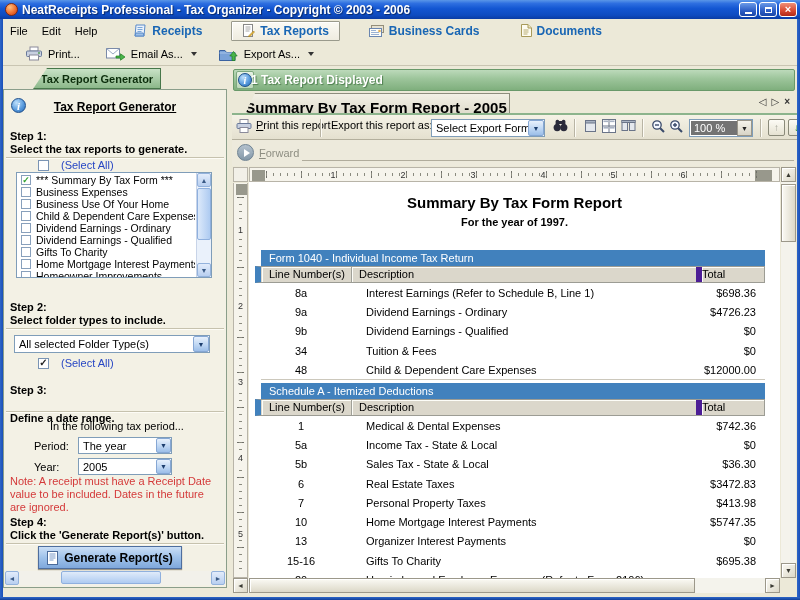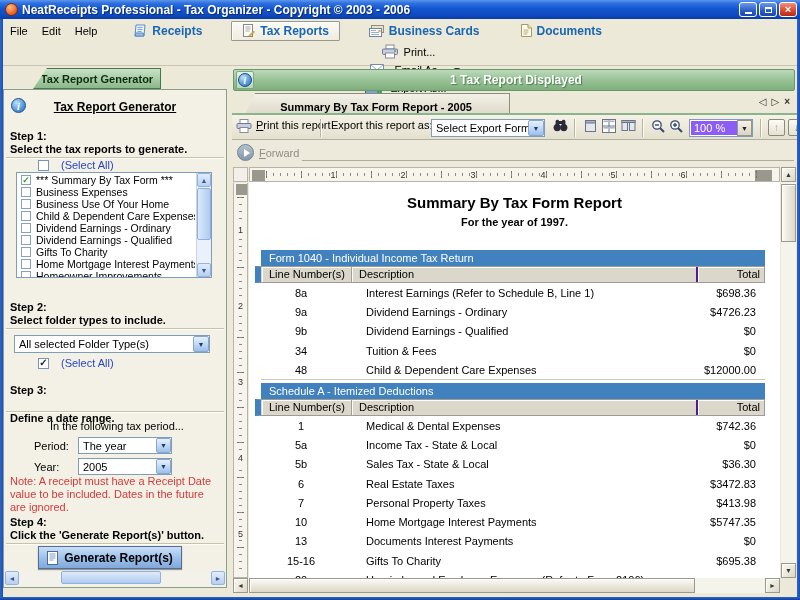--- a/index.html
+++ b/index.html
@@ -28,21 +28,21 @@
 
 
 .menubar { position:absolute; top:19px; left:3px; right:3px; height:23px; background:#ECE9D8; display:flex; align-items:center; }
 .menu-item { padding:2px 7px; color:#000; }
 .menu-item::first-letter { text-decoration:underline; }
 .nav-tab { display:flex; align-items:center; gap:5px; color:#1966B4; font-weight:bold; font-size:12px; padding:2px 10px; margin-left:18px; border:1px solid transparent; }
 .nav-tab.selected { background:linear-gradient(180deg,#FBFAF4,#EFECE0); border:1px solid #9A9A8C; border-radius:1px; box-shadow:inset 1px 1px 0 #fff; }
 .nav-tab .nicon { display:inline-block; }
 
 
-.apptoolbar { position:absolute; top:42px; left:3px; right:3px; height:24px; background:#ECE9D8; border-bottom:1px solid #C9C5B2; display:flex; align-items:center; padding-left:16px;flex-direction:column; }
+.apptoolbar { position:absolute; top:42px; left:3px; right:3px; height:24px; background:#ECE9D8; border-bottom:1px solid #C9C5B2; display:flex; align-items:center; padding-left:16px; }
 .tbtn { display:flex; align-items:center; gap:5px; padding:2px 6px; color:#000; }
 .drop-caret { width:0; height:0; border-left:3px solid transparent; border-right:3px solid transparent; border-top:4px solid #333; margin-left:3px; }
 
 
 .sidebar { position:absolute; left:3px; top:66px; width:226px; height:528px; }
 .side-tabstrip { position:absolute; top:0; left:0; right:0; height:24px; }
 .side-tab { position:absolute; left:30px; top:2px; width:128px; height:21px;
   background:linear-gradient(180deg,#C8E2C6,#8CB88A); border:1px solid #47774A;
   clip-path:polygon(14px 0, 100% 0, 100% 100%, 0 100%);
   display:flex; align-items:center; justify-content:center; font-weight:bold; font-size:11px; color:#0C2E0C; }
@@ -81,37 +81,37 @@
 .hs-btn { width:14px; height:14px; background:linear-gradient(180deg,#E2ECFB,#B8CFF0); border:1px solid #93B2DC; border-radius:2px; color:#3A5A86; font-size:7px; display:flex; align-items:center; justify-content:center; flex:0 0 auto; }
 .hs-track { flex:1; position:relative; }
 .hs-thumb { position:absolute; top:0; height:13px; background:linear-gradient(180deg,#E0EBFA,#AECBF1); border:1px solid #8FB0DE; border-radius:2px; }
 .side-hscroll { left:1px; right:1px; bottom:2px; }
 
 
 .rightpanel { position:absolute; left:232px; top:66px; width:566px; height:528px; }
 .green-bar { position:absolute; left:1px; top:3px; right:3px; height:22px;
   background:linear-gradient(180deg,#BCDABA 0%,#9CC49A 45%,#7FAF7D 100%); border:1px solid #699969; border-radius:2px;
   display:flex; align-items:center; }
-.green-bar .bar-text { position:absolute; left:4px; right:0; text-align:center; color:#fff; font-weight:bold; font-size:12px; text-shadow:1px 1px 1px #4E7E4E; }
+.green-bar .bar-text { position:absolute; left:17px; right:0; text-align:left; color:#fff; font-weight:bold; font-size:12px; text-shadow:1px 1px 1px #4E7E4E; }
 .info-btn { position:absolute; left:2px; top:1px; width:18px; height:18px; background:linear-gradient(180deg,#E6F2E4,#BCD8BA); border:1px solid #7FA87F; border-radius:2px; display:flex; align-items:center; justify-content:center; }
 .tabrow { position:absolute; left:0; top:26px; right:0; height:21px; }
 .rep-tab { position:absolute; left:10px; top:1px; width:268px; height:28px;
   background:linear-gradient(180deg,#F3F1E6,#D8D4C4); border:1px solid #8E8E7E; clip-path:polygon(13px 0,100% 0,100% 100%,0 100%);
-  display:flex; align-items:center; justify-content:center; font-weight:bold; font-size:11px; }
+  display:flex; align-items:center; justify-content:center; font-weight:bold; font-size:15px; }
 .tab-nav { position:absolute; right:8px; top:4px; display:flex; gap:5px; align-items:center; color:#333; font-size:10px; }
 .tab-nav span { cursor:default; }
 .rep-toolbar { position:absolute; left:0; right:0; top:47px; height:27px;
   border-top:2px solid #8CB48C; border-bottom:1px solid #B3AF9D;
   background:linear-gradient(180deg,#F5F2E6,#E4E0CF); }
 .rtb-item { position:absolute; top:4px; display:flex; align-items:flex-start; height:18px; }
 .rtb-sep { position:absolute; top:4px; width:2px; height:18px; border-left:1px solid #B8B4A4; border-right:1px solid #FDFCF6; }
 .underfirst::first-letter { text-decoration:underline; }
 .classic-arrow { width:15px; height:16px; background:linear-gradient(180deg,#F4F2EA,#D8D4C6); border:1px solid #9A968A; display:flex; align-items:center; justify-content:center; font-size:7px; color:#222; }
 .zoom-combo { background:#fff; border:1px solid #7F9DB9; height:18px; display:flex; align-items:center; }
-.zoom-val { background:#8b5cf6; color:#fff; padding:1px 3px; margin-left:1px; white-space:nowrap; }
+.zoom-val { background:#737373; color:#fff; padding:1px 3px; margin-left:1px; white-space:nowrap; }
 .pg-btn { width:17px; height:17px; border:1px solid #8A8A7A; border-radius:2px; background:linear-gradient(180deg,#FCFBF5,#E6E2D2); display:flex; align-items:center; justify-content:center; font-size:10px; font-weight:bold; }
 .viewicon { display:inline-block; }
 .forward-row { position:absolute; left:0; right:0; top:74px; height:26px; background:#EDEADC; }
 .fwd-icon { position:absolute; left:5px; top:4px; width:17px; height:17px; border-radius:50%;
   background:linear-gradient(180deg,#B4C2CE,#8498A8); border:1px solid #6E8292; display:flex; align-items:center; justify-content:center; }
 .fwd-icon .tri { width:0; height:0; border-top:4px solid transparent; border-bottom:4px solid transparent; border-left:6px solid #fff; margin-left:2px; }
 .fwd-label { position:absolute; left:27px; top:7px; color:#8E8E82; }
 .fwd-line { position:absolute; left:70px; right:4px; top:20px; height:1px; background:#B0AC9C; }
 
 
@@ -132,21 +132,21 @@
 .vrnum { height:76px; display:flex; align-items:center; justify-content:center; font-size:9px; color:#333; flex:0 0 auto; width:100%; background:#F6F4EC; height:12px; margin-bottom:64px; }
 .vr-dark-t { position:absolute; left:2px; top:1px; width:11px; height:11px; background:#98988C; }
 .page { position:absolute; left:17px; top:116px; width:531px; height:396px; background:#fff; overflow:hidden; }
 .rep-title { position:absolute; top:12px; left:0; right:0; text-align:center; font-weight:bold; font-size:15px; }
 .rep-subtitle { position:absolute; top:34px; left:0; right:0; text-align:center; font-weight:bold; font-size:11px; }
 .tsection { position:absolute; left:12px; width:504px; }
 .sec-head { height:16px; line-height:16px; background:linear-gradient(180deg,#559050,#4181BD 0%,#4181BD); background:#4181BD; color:#fff; padding-left:8px; font-size:11px; white-space:nowrap; overflow:hidden; }
 .hrow { display:flex; align-items:center; height:17px; background:#DBD7CB; border:1px solid #9C9C94; border-left:6px solid #4181BD; font-size:11px; margin-left:-6px; width:510px; }
 .hrow .h1 { width:89px; padding-left:7px; box-shadow:inset 1px 1px 0 #FDFDF8; height:15px; line-height:15px; margin:0 0 0 1px; }
 .hrow .h2 { flex:1; padding-left:7px; border-left:1px solid #A0A098; box-shadow:inset 1px 1px 0 #FDFDF8; height:15px; line-height:15px; }
-.hrow .h3 { width:68px; text-align:right; padding-right:4px; border-left:2px solid #4c1d95; box-shadow:inset 1px 1px 0 #FDFDF8; height:15px; line-height:15px; }
+.hrow .h3 { width:68px; padding-right:4px; border-left:6px solid #4c1d95; box-shadow:inset 1px 1px 0 #FDFDF8; height:15px; line-height:15px; }
 .trows { border-bottom:1px solid #CCC8BC; }
 .trow { display:flex; align-items:center; height:19.3px; font-size:11px; }
 .trow .c1 { width:80px; text-align:center; }
 .trow .c2 { flex:1; padding-left:25px; }
 .trow .c3 { width:95px; text-align:right; padding-right:9px; }
 
 
 .cl-btn { background:linear-gradient(135deg,#FBFAF4,#DCD8C8); border:1px solid #9C988A; box-shadow:inset 1px 1px 0 #fff; color:#3A3A32; font-size:7px; display:flex; align-items:center; justify-content:center; }
 .rep-vscroll { position:absolute; left:549px; top:101px; width:15px; height:411px; background:#F4F3EC; }
 .rep-vscroll .up { position:absolute; top:0; left:0; width:15px; height:15px; }
@@ -621,21 +621,21 @@
             <span class="c2">Personal Property Taxes</span>
             <span class="c3">$413.98</span>
           </div>
             <div class="trow">
             <span class="c1">10</span>
             <span class="c2">Home Mortgage Interest Payments</span>
             <span class="c3">$5747.35</span>
           </div>
             <div class="trow">
             <span class="c1">13</span>
-            <span class="c2">Documents Interest Payments</span>
+            <span class="c2">Organizer Interest Payments</span>
             <span class="c3">$0</span>
           </div>
             <div class="trow">
             <span class="c1">15-16</span>
             <span class="c2">Gifts To Charity</span>
             <span class="c3">$695.38</span>
           </div>
             <div class="trow">
             <span class="c1">20</span>
             <span class="c2">Unreimbursed Employee Expenses (Refer to Form 2106)</span>

